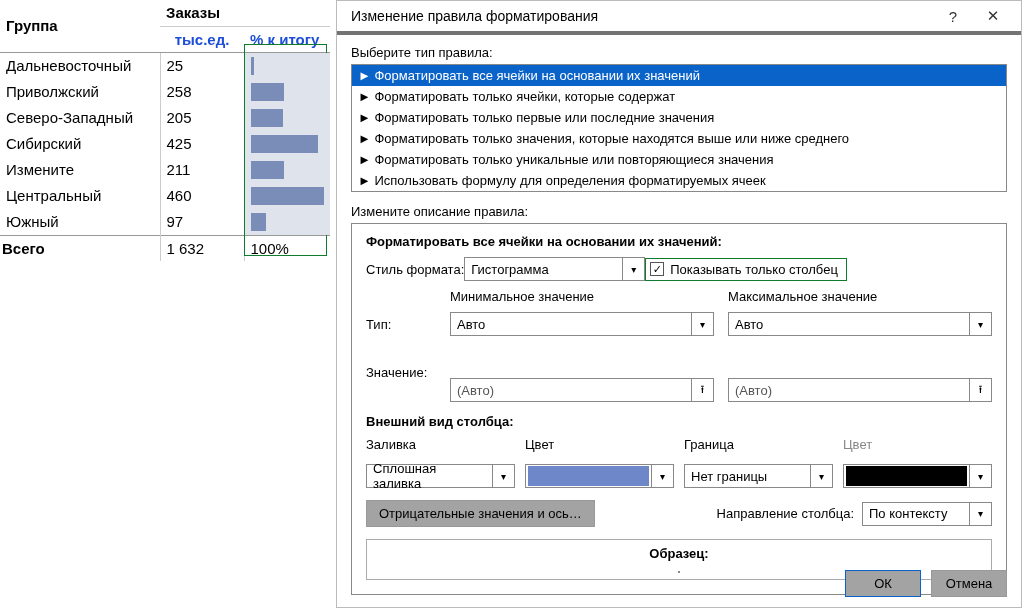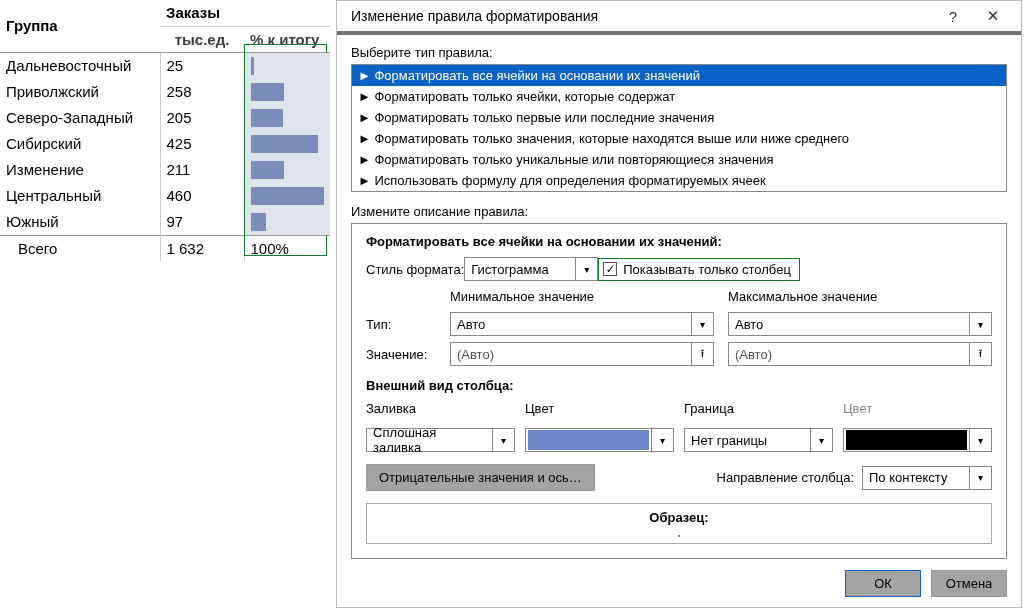--- a/index.html
+++ b/index.html
@@ -4,28 +4,28 @@
 <style>
   * { box-sizing: border-box; font-family: "Segoe UI", Arial, sans-serif; }
   body { margin:0; background:#fff; font-size:13px; width:1024px; height:608px; position:relative; }
 
   
   .pivot { position:absolute; top:0; left:0; width:330px; }
   .pivot table { border-collapse:collapse; width:100%; table-layout:fixed; }
   .pivot th, .pivot td { font-size:15px; padding:4px 6px; text-align:left; height:26px; }
   .hdr-group { text-align:center; border-bottom:1px solid #999; }
   .hdr-orders { text-align:center; border-bottom:1px solid #ccc; }
-  .sub { font-size:11px; color:#404040; text-align:right; border-bottom:1px solid #999; }
+  .sub { font-size:11px; color:#1d4ed8; text-align:right; border-bottom:1px solid #999; }
   .sub.first { text-align:center; }
   .rowlbl { padding-left:12px; }
   .num { text-align:right; padding-right:14px; border-left:1px solid #ccc; }
   .bar-cell { padding:2px 4px; border-left:1px solid #ccc; position:relative; background:#dfe3ec; }
   .bar { height:18px; background:#7a8db8; }
   .tot-row td { border-top:1px solid #999; font-weight:400; }
-  .tot-row .rowlbl { font-weight:normal; padding-left:18px; }
+  .tot-row .rowlbl { font-weight:bold; padding-left:2px; }
   .marker-outline { position:absolute; top:44px; left:244px; width:83px; height:212px; border:1px solid #0f7b2c; pointer-events:none; }
 
   
   .dlg { position:absolute; top:0; left:336px; width:686px; height:608px; border:1px solid #bbb; background:#fff; }
   .titlebar { height:34px; display:flex; align-items:center; padding:0 8px 0 14px; border-bottom:4px solid #737373; }
   .titlebar .t { flex:1; font-size:14px; }
   .titlebar .tb-btn { width:40px; height:30px; display:flex; align-items:center; justify-content:center; font-size:15px; color:#333; }
   .dlg-body { padding:10px 14px 10px 14px; }
   .lbl { font-size:13px; margin-bottom:4px; }
   .rulelist { border:1px solid #888; height:128px; overflow:hidden; }
@@ -35,21 +35,21 @@
   .rule-desc-box { border:1px solid #888; padding:10px 14px 14px 14px; margin-top:4px; }
   .bold { font-weight:bold; font-size:13px; margin-bottom:8px; }
   .row { display:flex; align-items:center; gap:0; margin-bottom:8px; }
   .select { border:1px solid #888; height:24px; background:#fff; display:flex; align-items:center; }
   .select .sv { flex:1; padding:0 6px; font-size:13px; }
   .select .arrow { width:22px; height:100%; display:flex; align-items:center; justify-content:center; border-left:1px solid #888; font-size:10px; }
   .chk-box { display:flex; align-items:center; gap:6px; border:1.5px solid #0f7b2c; padding:3px 8px 3px 4px; }
   .chk { width:14px; height:14px; border:1px solid #555; display:flex; align-items:center; justify-content:center; font-size:11px; }
   .grid2 { display:grid; grid-template-columns:70px 1fr 1fr; gap:6px 14px; align-items:center; }
   .col-lbl { font-size:13px; margin-bottom:2px; }
-  .input-auto { border:1px solid #888; height:24px; display:flex; align-items:center; }
+  .input-auto { border:1px solid #888; height:24px; display:flex; align-items:center;margin-top:36px; }
   .input-auto .txt { flex:1; padding:0 6px; font-size:13px; color:#555; }
   .input-auto .pick { width:22px; display:flex; align-items:center; justify-content:center; border-left:1px solid #888; height:100%; font-size:11px; }
   .bar-section { margin-top:12px; }
   .grid4 { display:grid; grid-template-columns:1fr 1fr 1fr 1fr; gap:10px; }
   .color-swatch { flex:1; height:20px; margin:2px; }
   .btn { border:1px solid #999; background:#a3a3a3; padding:5px 12px; font-size:13px; }
   .samp-row { display:flex; align-items:center; margin-top:12px; border:1px solid #aaa; padding:6px 8px; gap:10px;flex-direction:column; }
   .samp-bar { flex:1; height:20px; border:1px solid #888; background:linear-gradient(#6d87c9,#6d87c9); background-repeat:no-repeat; background-size:75% 100%; }
   .dlg-footer { position:absolute; bottom:10px; right:14px; display:flex; gap:10px; }
   .ok { border:1.5px solid #0a63c9; }
@@ -99,21 +99,21 @@
           </td>
         </tr>
         <tr>
           <td class="rowlbl">Сибирский</td>
           <td class="num">425</td>
           <td class="bar-cell">
             <div class="bar" style="width:92.4%"></div>
           </td>
         </tr>
         <tr>
-          <td class="rowlbl">Изменение</td>
+          <td class="rowlbl">Измените</td>
           <td class="num">211</td>
           <td class="bar-cell">
             <div class="bar" style="width:45.9%"></div>
           </td>
         </tr>
         <tr>
           <td class="rowlbl">Центральный</td>
           <td class="num">460</td>
           <td class="bar-cell">
             <div class="bar" style="width:100%"></div>
@@ -154,21 +154,21 @@
         <div class="rule-item">► Использовать формулу для определения форматируемых ячеек</div>
       </div>
 
     <div class="rule-desc">
       <div class="lbl">Измените описание правила:</div>
       <div class="rule-desc-box">
         <div class="bold">Форматировать все ячейки на основании их значений:</div>
 
         <div class="row">
           <span>Стиль формата:</span>
-          <div class="select" style="width:134px">
+          <div class="select" style="width:181px">
             <span class="sv">Гистограмма</span>
             <span class="arrow">▾</span>
           </div>
           <div class="chk-box">
             <span class="chk">✓</span>
             <span>Показывать только столбец</span>
           </div>
         </div>
 
         <div class="grid2">

